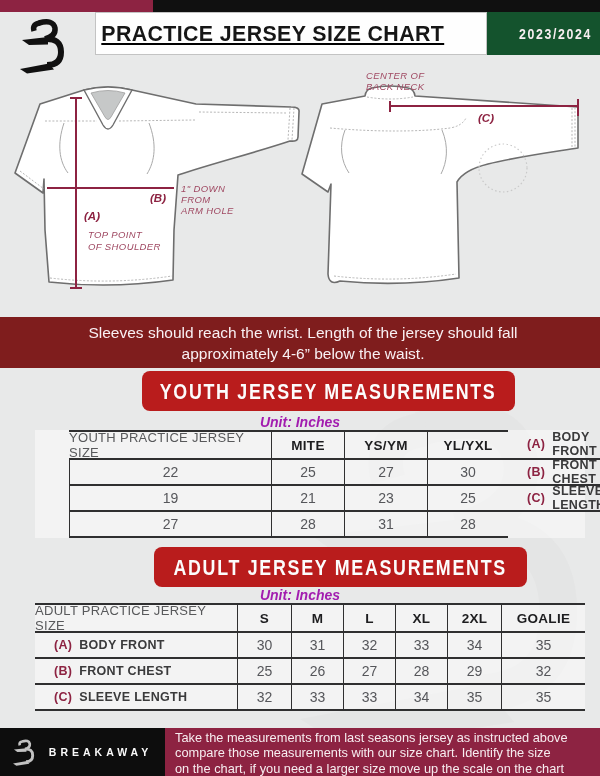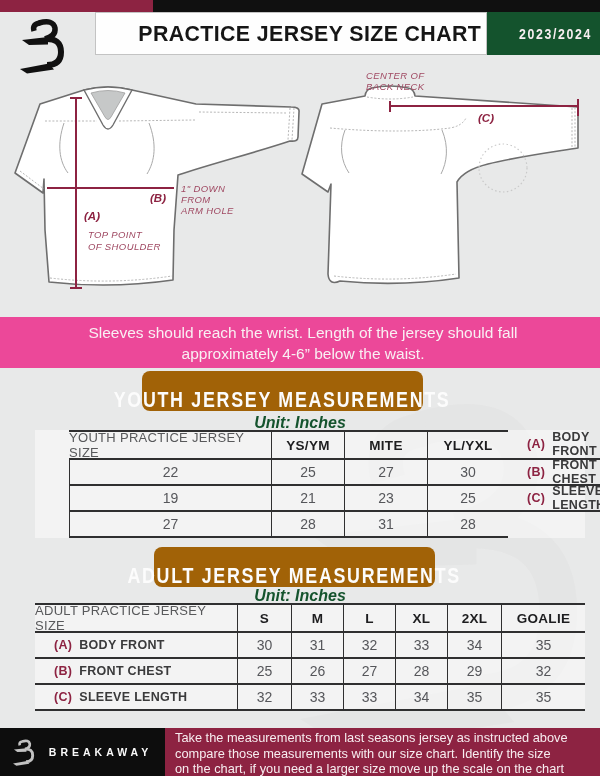--- a/index.html
+++ b/index.html
@@ -4,49 +4,49 @@
 <style>
   html,body{margin:0;padding:0;}
   .page{position:relative;width:600px;height:776px;overflow:hidden;background:#e8e9e9;
         font-family:"Liberation Sans",sans-serif;}
 
   
   .strip-maroon{position:absolute;left:0;top:0;width:153px;height:12px;background:#8d2342;}
   .strip-black{position:absolute;left:153px;top:0;width:447px;height:12px;background:#101010;}
   .logo-main{position:absolute;left:20px;top:15px;}
   .title-box{position:absolute;left:95px;top:12px;width:392px;height:43px;background:#fefefe;
-             border:1px solid #c3c3c3;box-sizing:border-box;display:flex;align-items:center;justify-content:flex-end;}
+             border:1px solid #c3c3c3;box-sizing:border-box;display:flex;align-items:center;justify-content:flex-start;text-decoration:underline;}
   .title-box span{font-size:22px;font-weight:800;color:#161616;letter-spacing:.4px;white-space:nowrap;
                   display:inline-block;transform:scaleX(.97);}
   .season-box{position:absolute;left:487px;top:12px;width:136px;height:43px;background:#14532d;
               display:flex;align-items:center;justify-content:center;}
   .season-box span{color:#f7eef1;font-size:15px;font-weight:700;letter-spacing:2px;
                    display:inline-block;transform:scaleX(.82);white-space:nowrap;}
 
   
   .diagram{position:absolute;left:0;top:60px;}
   .jersey{fill:#ffffff;stroke:#6e6e6e;stroke-width:1.6;stroke-linejoin:round;}
   .stitch{fill:none;stroke:#b7b7b7;stroke-width:1;stroke-dasharray:2 1.7;}
   .seam{fill:none;stroke:#a9a9a9;stroke-width:1;}
   .mline{fill:none;stroke:#8d2342;stroke-width:2;}
   .mtag{fill:#8d2342;font-weight:bold;font-style:italic;font-size:11.5px;}
   .mtxt{fill:#a04a63;font-style:italic;font-size:9.5px;letter-spacing:.4px;}
 
   
-  .banner{position:absolute;left:0;top:317px;width:600px;height:51px;background:#ec4899;
+  .banner{position:absolute;left:0;top:317px;width:600px;height:51px;background:#7f1d1d;
           text-align:center;color:#f9f0f3;font-size:15.5px;line-height:21px;padding-top:5px;box-sizing:border-box;padding-left:6px;}
 
   
-  .pill{position:absolute;left:142px;width:281px;height:40px;background:#a16207;border-radius:8px;
-        display:flex;align-items:flex-end;justify-content:center;}
+  .pill{position:absolute;left:142px;width:373px;height:40px;background:#b91c1c;border-radius:8px;
+        display:flex;align-items:center;justify-content:center;}
   .pill span{color:#fcfcfc;font-size:21px;font-weight:700;letter-spacing:2px;white-space:nowrap;
              display:inline-block;transform:scaleX(.85) scaleY(1.08);}
   .pill.youth{top:371px;} .pill.adult{top:547px;margin-left:12px;}
   .unit{position:absolute;left:0;width:600px;text-align:center;font-style:italic;font-weight:600;
-        font-size:16px;color:#14532d;}
+        font-size:14px;color:#a21caf;}
   .unit.youth{top:414px;} .unit.adult{top:587px;}
 
   
   .tbl-bg{position:absolute;background:#fbfbfb;}
   .tbl{position:absolute;display:grid;}
   .tbl-youth{left:35px;top:430px;width:550px;grid-template-columns:202px 73px 83px 81px 111px;
              grid-template-rows:30px 26px 26px 26px;margin-left:34px;}
   .tbl-adult{left:35px;top:603px;width:550px;grid-template-columns:202px 54px 52px 52px 52px 54px 84px;
              grid-template-rows:30px 26px 26px 26px;}
   .bg-youth{left:35px;top:430px;width:550px;height:108px;}
@@ -59,21 +59,21 @@
   .rl{justify-content:flex-start;padding-left:19px;font-size:12.5px;font-weight:600;color:#3a3a3b;letter-spacing:.3px;}
   .rl .tag{color:#8d2342;font-weight:800;margin-right:7px;}
   .v{font-size:14px;color:#55565a;}
 
   
   .footer-black{position:absolute;left:0;top:728px;width:165px;height:48px;background:#0d0d0d;
                 display:flex;align-items:center;justify-content:center;gap:12px;}
   .brand{color:#fafafa;font-size:10.5px;font-weight:700;letter-spacing:4px;}
   .footer-note{position:absolute;left:165px;top:728px;width:435px;height:48px;background:#8d2342;
                color:#f7edf0;font-size:12.8px;line-height:15.5px;padding:2px 0 0 10px;box-sizing:border-box;
-               display:flex;flex-direction:column;justify-content:flex-start;}
+               display:flex;flex-direction:column;justify-content:center;}
 
   .watermark{position:absolute;left:0;top:0;pointer-events:none;}
 </style>
 </head>
 <body>
 
 <div class="page">
 
   <svg width="0" height="0" style="position:absolute">
     <defs>
@@ -156,22 +156,22 @@
     <div>approximately 4-6” below the waist.</div>
   </div>
 
   <div class="pill youth">
     <span>YOUTH JERSEY MEASUREMENTS</span>
   </div>
   <div class="unit youth">Unit: Inches</div>
 
   <div class="tbl tbl-youth">
     <div class="cell hl top">YOUTH PRACTICE JERSEY SIZE</div>
+    <div class="cell hc top bl">MITE</div>
     <div class="cell hc top bl">YS/YM</div>
-    <div class="cell hc top bl">MITE</div>
     <div class="cell hc top bl">YL/YXL</div>
 
     <div class="cell rl">
       <span class="tag">(A)</span>
       <span>BODY FRONT</span>
     </div>
     <div class="cell v bl">22</div>
     <div class="cell v bl">25</div>
     <div class="cell v bl">27</div>
     <div class="cell v bl">30</div>

